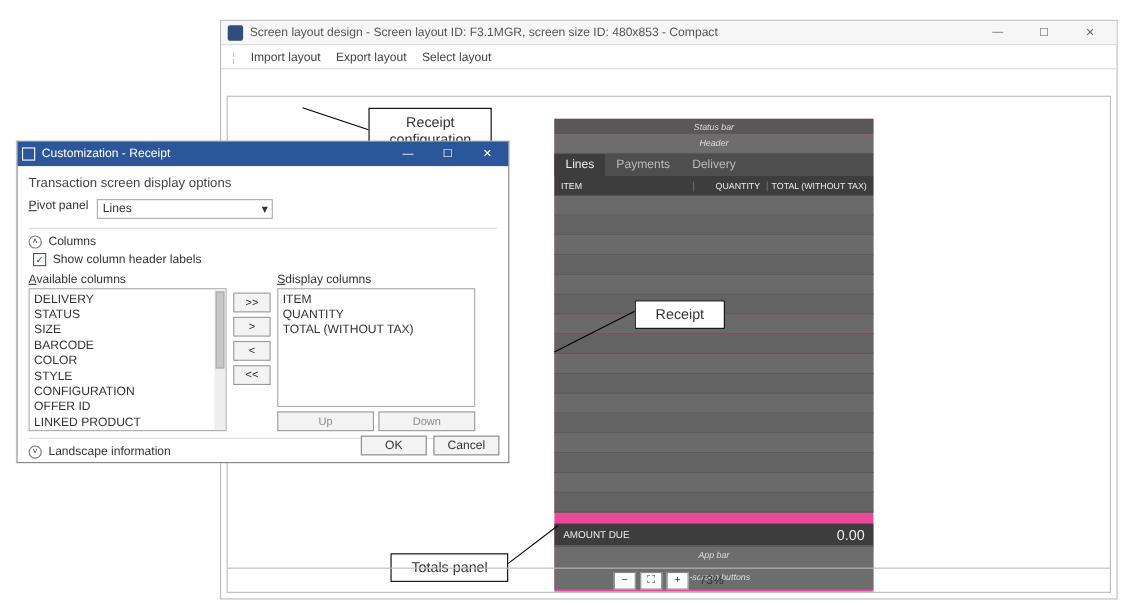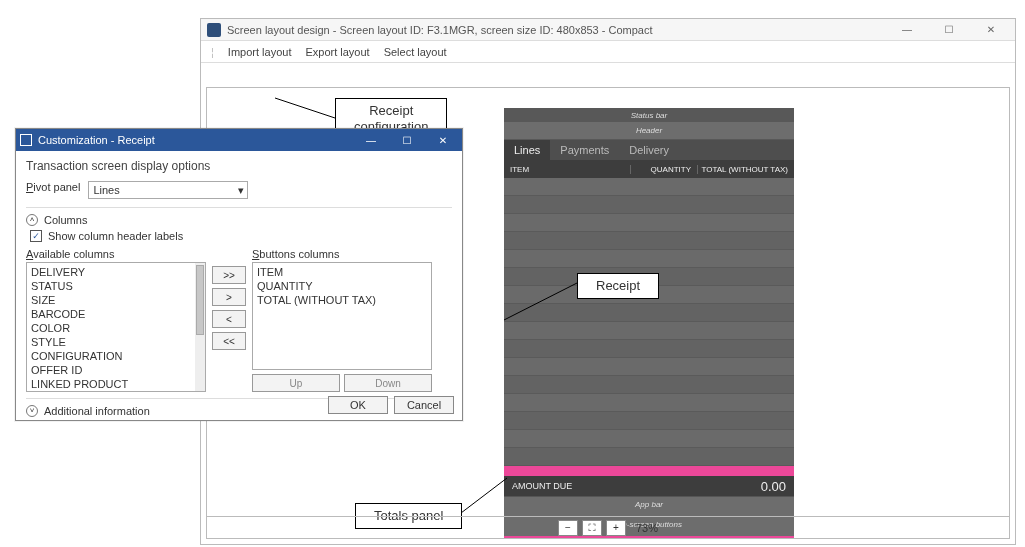--- a/index.html
+++ b/index.html
@@ -236,38 +236,38 @@
               </div>
         </div>
       </div>
       <div class="shuttle">
         <div class="shbtn">&gt;&gt;</div>
         <div class="shbtn">&gt;</div>
         <div class="shbtn">&lt;</div>
         <div class="shbtn">&lt;&lt;</div>
       </div>
       <div style="width:180px;">
-        <div class="col-label"><span class="u">S</span><span>buttons columns</span></div>
+        <div class="col-label"><span class="u">S</span><span>display columns</span></div>
         <div class="listbox" style="height:108px;">
           <div class="items" id="sel-items" style="right:0;">
                 <div>ITEM</div>
                 <div>QUANTITY</div>
                 <div>TOTAL (WITHOUT TAX)</div>
               </div>
         </div>
         <div class="updown">
           <div class="udbtn">Up</div>
           <div class="udbtn">Down</div>
         </div>
       </div>
     </div>
     <hr style="border:none;border-top:1px solid #ddd;margin:6px 0 2px 0;">
     <div class="section-hdr">
       <span class="chev">˅</span>
-      <span>Additional information</span>
+      <span>Landscape information</span>
     </div>
   </div>
   <div class="dlg-footer">
     <div class="btn">OK</div>
     <div class="btn">Cancel</div>
   </div>
 </div>
 
 </div>
 

